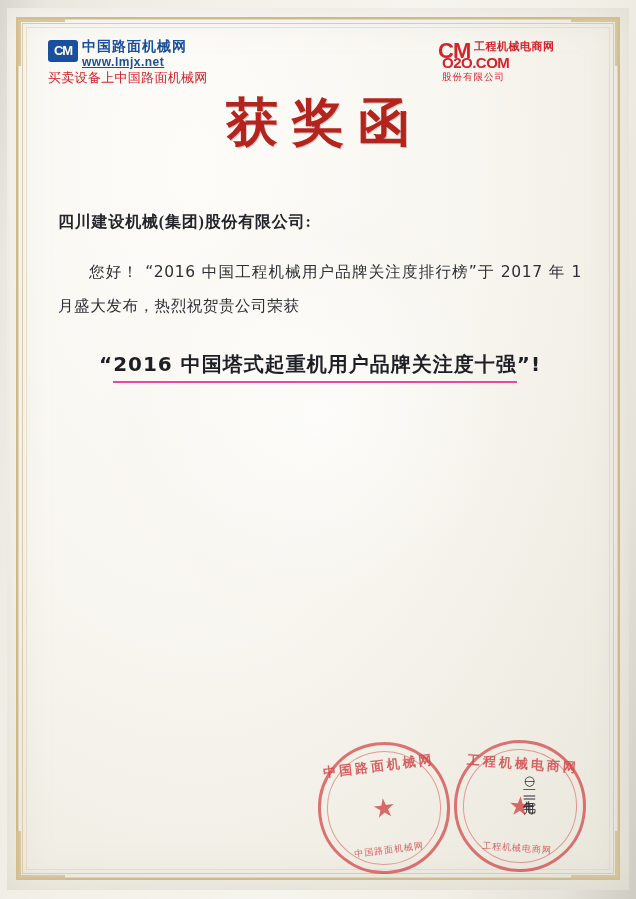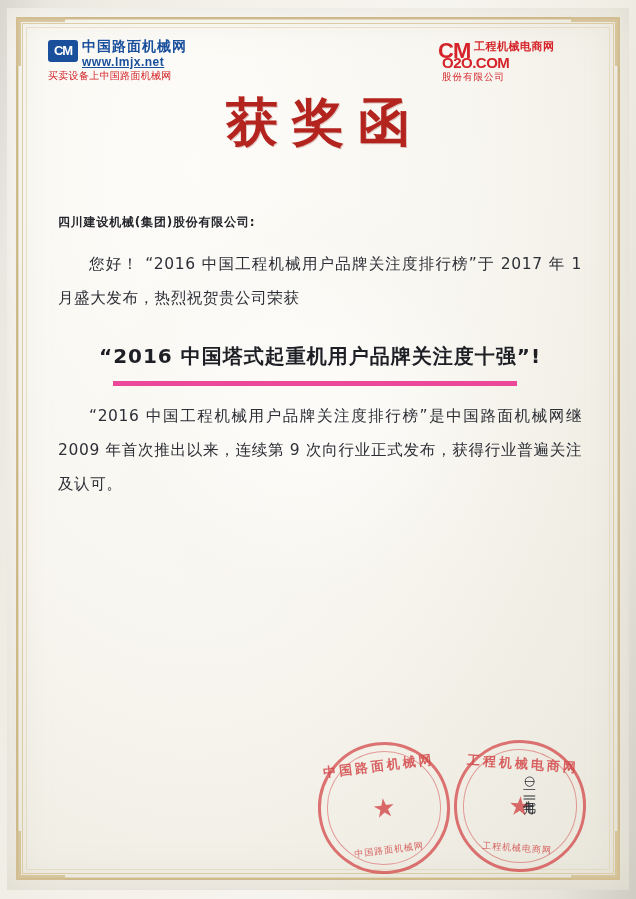--- a/index.html
+++ b/index.html
@@ -122,21 +122,21 @@
     font-size: 12px;
     font-weight: bold;
     color: #1a4f9c;
     font-family: "Liberation Sans", sans-serif;
     letter-spacing: .5px;
     text-decoration: underline;
   }
   .logo-left .slogan {
     position: absolute;
     left: 0; top: 31px;
-    font-size: 10px;
+    font-size: 13px;
     color: #d21f24;
     letter-spacing: .3px;
     white-space: nowrap;
   }
   .logo-right {
     position: absolute;
     right: 48px;
     top: 38px;
     width: 150px;
     height: 40px;
@@ -201,42 +201,43 @@
     left: 58px;
     right: 54px;
     top: 205px;
     color: #2d2f36;
     font-size: 15.5px;
     line-height: 34px;
     letter-spacing: .6px;
     text-align: justify;
   }
   .addressee {
-    font-size: 12px;
+    font-size: 16px;
     font-weight: bold;
     letter-spacing: .8px;
-    margin-bottom: 8px;
+    margin-bottom: 16px;
     color: #23252b;
+    font-family: Liberation Serif, serif;
   }
   .para {
     text-indent: 2em;
     margin: 8px 0 4px 0;
   }
   .headline {
     text-align: center;
     font-size: 20px;
     font-weight: bold;
     letter-spacing: 1px;
     margin: 24px 0 26px 0;
     color: #1d1f25;
     text-indent: 0;
   }
   .headline .uline {
-    border-bottom: 5px solid #ec4899;
-    padding-bottom: 13px;
+    border-bottom: 2px solid #ec4899;
+    padding-bottom: 5px;
   }
 
   
   .seal {
     position: absolute;
     width: 126px;
     height: 126px;
     border-radius: 50%;
     border: 3px solid rgba(205,36,40,0.75);
     opacity: .82;
@@ -325,21 +326,20 @@
   <div class="title">获奖函</div>
 
   <div class="body-area">
     <div class="addressee">四川建设机械(集团)股份有限公司:</div>
     <p class="para">您好！ “2016 中国工程机械用户品牌关注度排行榜”于 2017 年 1 月盛大发布，热烈祝贺贵公司荣获</p>
 
     <div class="headline">
       <span>“</span><span class="uline">2016 中国塔式起重机用户品牌关注度十强</span><span>”!</span>
     </div>
 
-    <p class="para">“2016 中国工程机械用户品牌关注度排行榜”是中国路面机械网继 2009 年首次推出以来，连续第 9 次向行业正式发布，获得行业普遍关注及认可。</p>
   </div>
 
   <div class="seal left">
     <div class="ring"></div>
     <div class="arc">中国路面机械网</div>
     <div class="star">★</div>
     <div class="bottom">中国路面机械网</div>
   </div>
 
   <div class="seal right">

